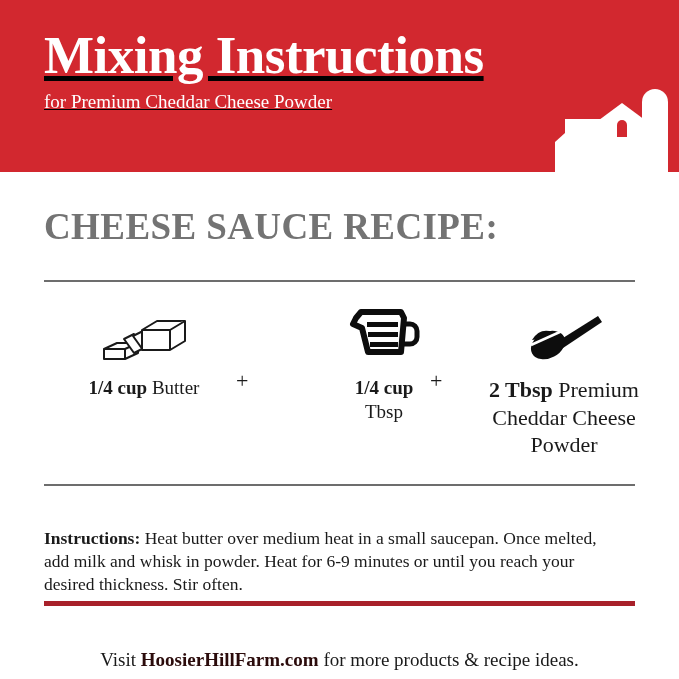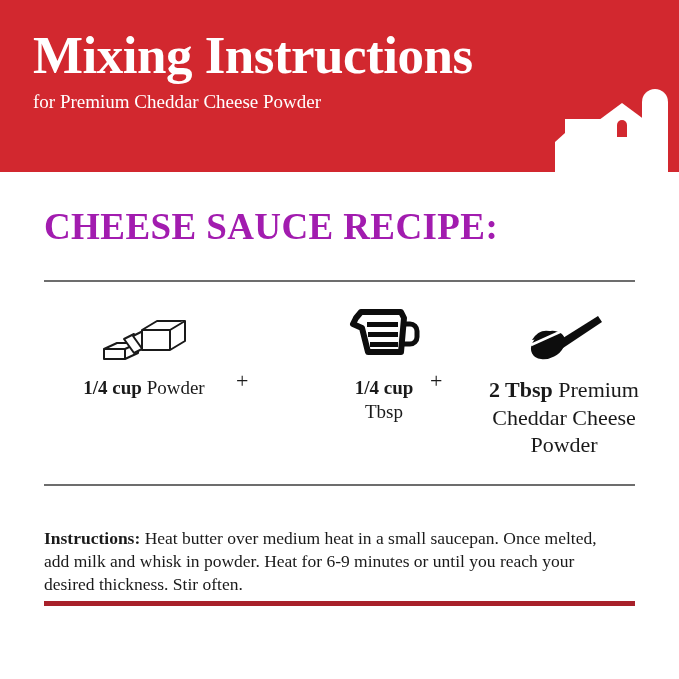--- a/index.html
+++ b/index.html
@@ -24,23 +24,24 @@
   
   .header {
     position: relative;
     width: 679px;
     height: 172px;
     background: #d2282f;
     overflow: hidden;
   }
   .header-text {
     position: absolute;
-    left: 33px;
+    left: 44px;
     top: 28px;
     width: 500px;
+    text-decoration: underline;
   }
   .header-title {
     color: #ffffff;
     font-family: "Liberation Serif", "DejaVu Serif", serif;
     font-weight: bold;
     font-size: 53px;
     line-height: 1.04;
     letter-spacing: -0.5px;
     margin: 0;
     white-space: nowrap;
@@ -61,21 +62,21 @@
     width: 130px;
     height: 92px;
   }
 
   
   .recipe-title {
     position: absolute;
     left: 44px;
     top: 205px;
     margin: 0;
-    color: #a21caf;
+    color: #737373;
     font-family: "Liberation Serif", "DejaVu Serif", serif;
     font-weight: bold;
     font-size: 37px;
     letter-spacing: 0.4px;
     white-space: nowrap;
   }
 
   .divider {
     position: absolute;
     left: 44px;
@@ -212,21 +213,21 @@
             <path d="M24 27 L34 22 L44 36 L34 41 Z"></path>
             <path d="M33 24 L43 19 L53 33 L43 38 Z"></path>
 
             <path d="M42 18 L57 9 L85 9 L85 29 L70 38 L42 38 Z"></path>
             <path d="M42 18 L70 18 L85 9 M70 18 L70 38"></path>
           </g>
         </svg>
       </div>
       <div class="ing-label">
         <span class="amt">1/4 cup</span>
-        <span>Powder</span>
+        <span>Butter</span>
       </div>
     </div>
 
     <span class="plus plus-1">+</span>
 
     <div class="ing-col ing-col-milk">
       <div class="ing-icon">
         <svg width="72" height="58" viewBox="0 0 72 58" aria-hidden="true">
 
           <path d="M53 20 L62 20 a7 7 0 0 1 7 7 L69 33 a7 7 0 0 1 -7 7 L53 40" fill="none" stroke="#0d0d0d" stroke-width="5"></path>
@@ -270,14 +271,19 @@
   </div>
 
   <div class="divider divider-bottom"></div>
 
   <p class="instructions">
     <span class="lead">Instructions:</span>
     <span>Heat butter over medium heat in a small saucepan. Once melted, add milk and whisk in powder. Heat for 6-9 minutes or until you reach your desired thickness. Stir often.</span>
   </p>
 
   <div class="footer-rule"></div>
+  <p class="footer-text">
+    <span>Visit</span>
+    <span class="site">HoosierHillFarm.com</span>
+    <span>for more products &amp; recipe ideas.</span>
+  </p>
 
 </div>
 
 </body></html>

